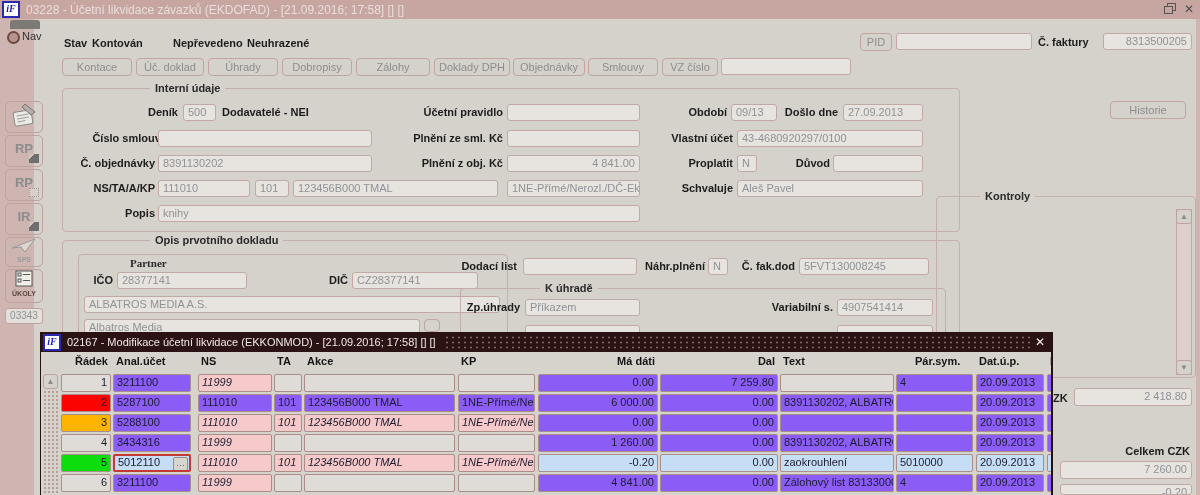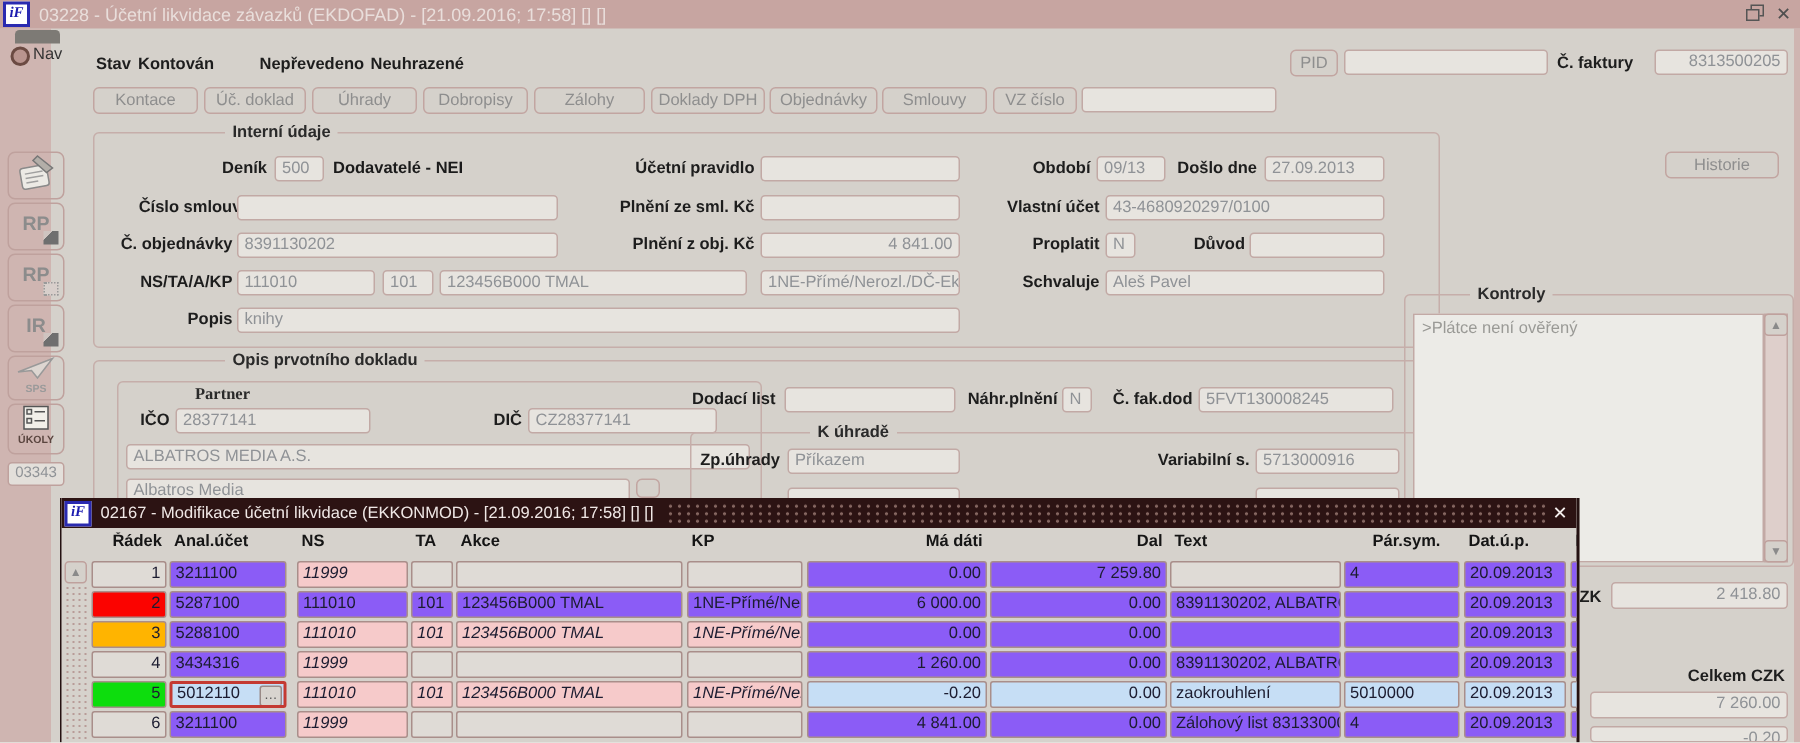--- a/index.html
+++ b/index.html
@@ -226,27 +226,26 @@
   <span class="lbl r" style="left:638px;top:260px;width:67px;">Náhr.plnění</span>
   <div class="fld" style="left:708px;top:258px;width:20px;">N</div>
   <span class="lbl r" style="left:733px;top:260px;width:62px;">Č. fak.dod</span>
   <div class="fld" style="left:799px;top:258px;width:130px;">5FVT130008245</div>
 
   <div class="fs" style="left:460px;top:288px;width:486px;height:80px;"></div>
   <span class="leg" style="left:540px;top:282px;">K úhradě</span>
   <span class="lbl r" style="left:462px;top:301px;width:58px;">Zp.úhrady</span>
   <div class="fld" style="left:525px;top:299px;width:115px;">Příkazem</div>
   <span class="lbl r" style="left:763px;top:301px;width:70px;">Variabilní s.</span>
-  <div class="fld" style="left:837px;top:299px;width:96px;">5713000916</div>
+  <div class="fld" style="left:837px;top:299px;width:96px;">4907541414</div>
   <div class="fld" style="left:525px;top:325px;width:115px;height:10px;"></div>
   <div class="fld" style="left:837px;top:325px;width:96px;height:10px;"></div>
 
   <div class="fs" style="left:936px;top:196px;width:260px;height:182px;"></div>
   <span class="leg" style="left:980px;top:190px;">Kontroly</span>
-  <div class="ta" style="left:942px;top:209px;width:234px;height:166px;">&gt;Plátce není ověřený</div>
   <div class="scroll" style="left:1176px;top:209px;width:16px;height:166px;"></div>
   <div class="sc-btn" style="left:1176px;top:209px;">▲</div>
   <div class="sc-btn" style="left:1176px;top:360px;">▼</div>
 
   <span class="lbl" style="left:1045px;top:392px;">CZK</span>
   <div class="fld r" style="left:1074px;top:388px;width:118px;height:18px;">2 418.80</div>
   <span class="lbl r" style="left:1085px;top:445px;width:105px;">Celkem  CZK</span>
   <div class="fld r" style="left:1060px;top:461px;width:132px;height:18px;">7 260.00</div>
   <div class="fld r" style="left:1060px;top:484px;width:132px;height:11px;">-0.20</div>
 

